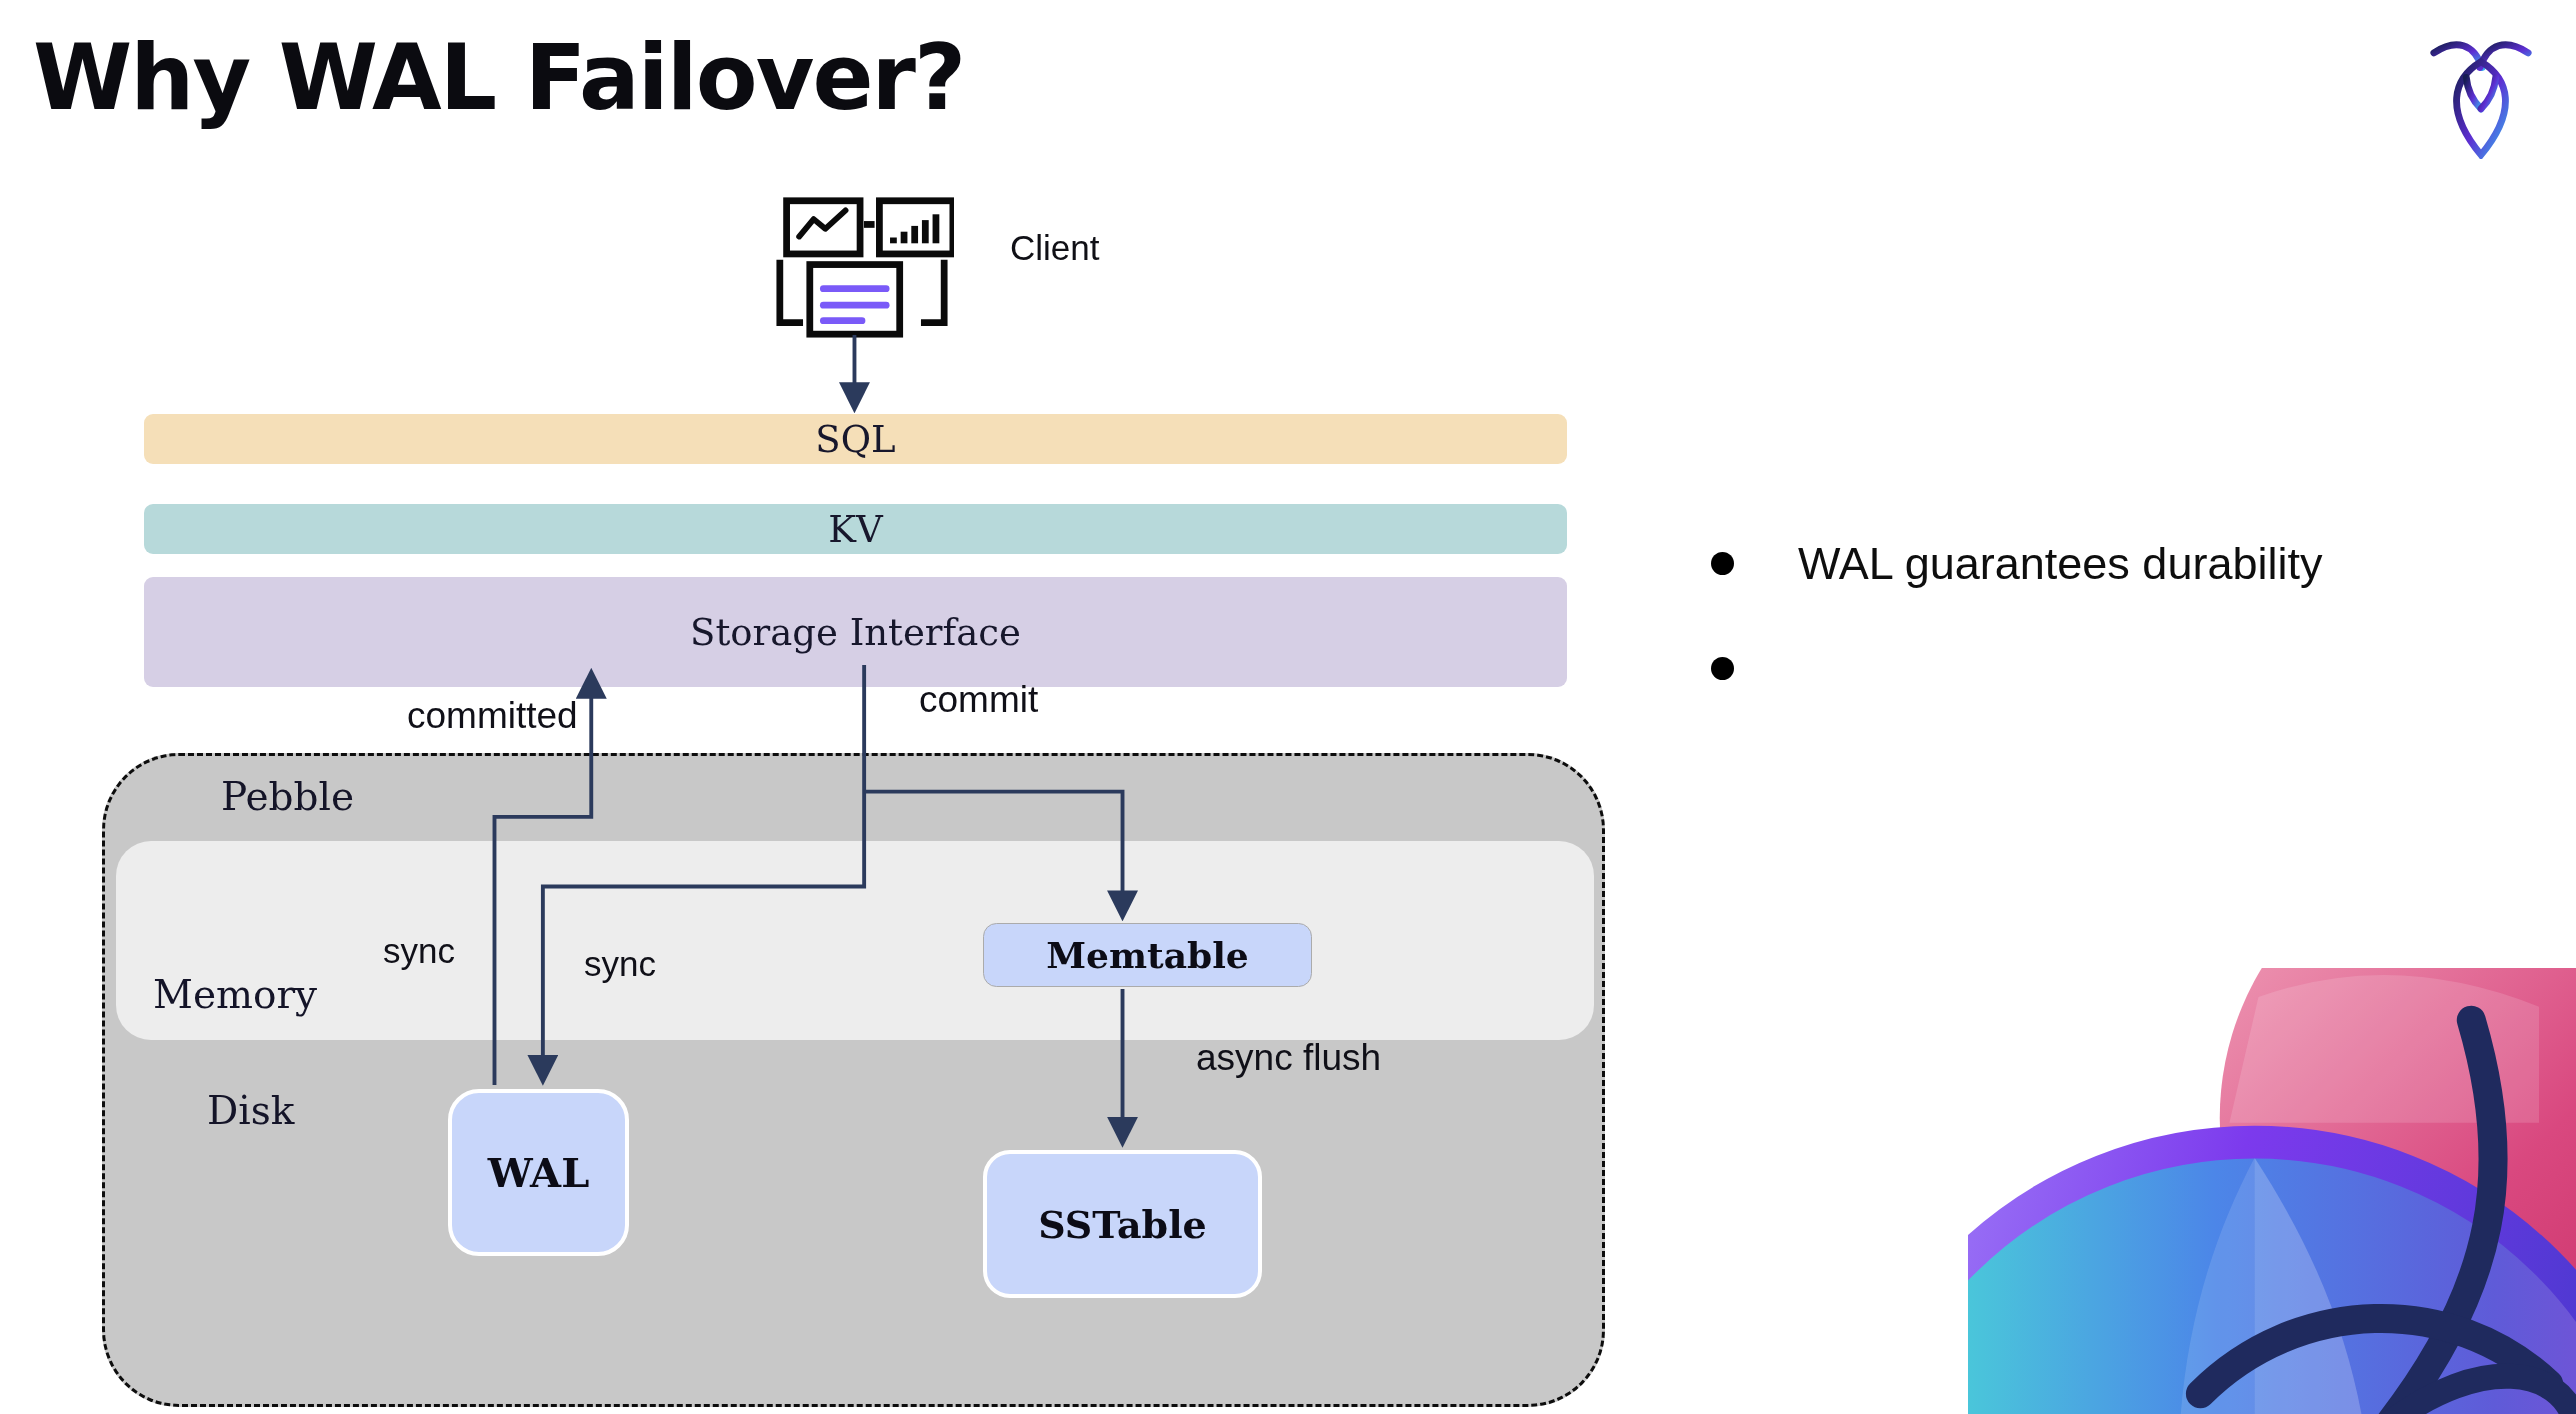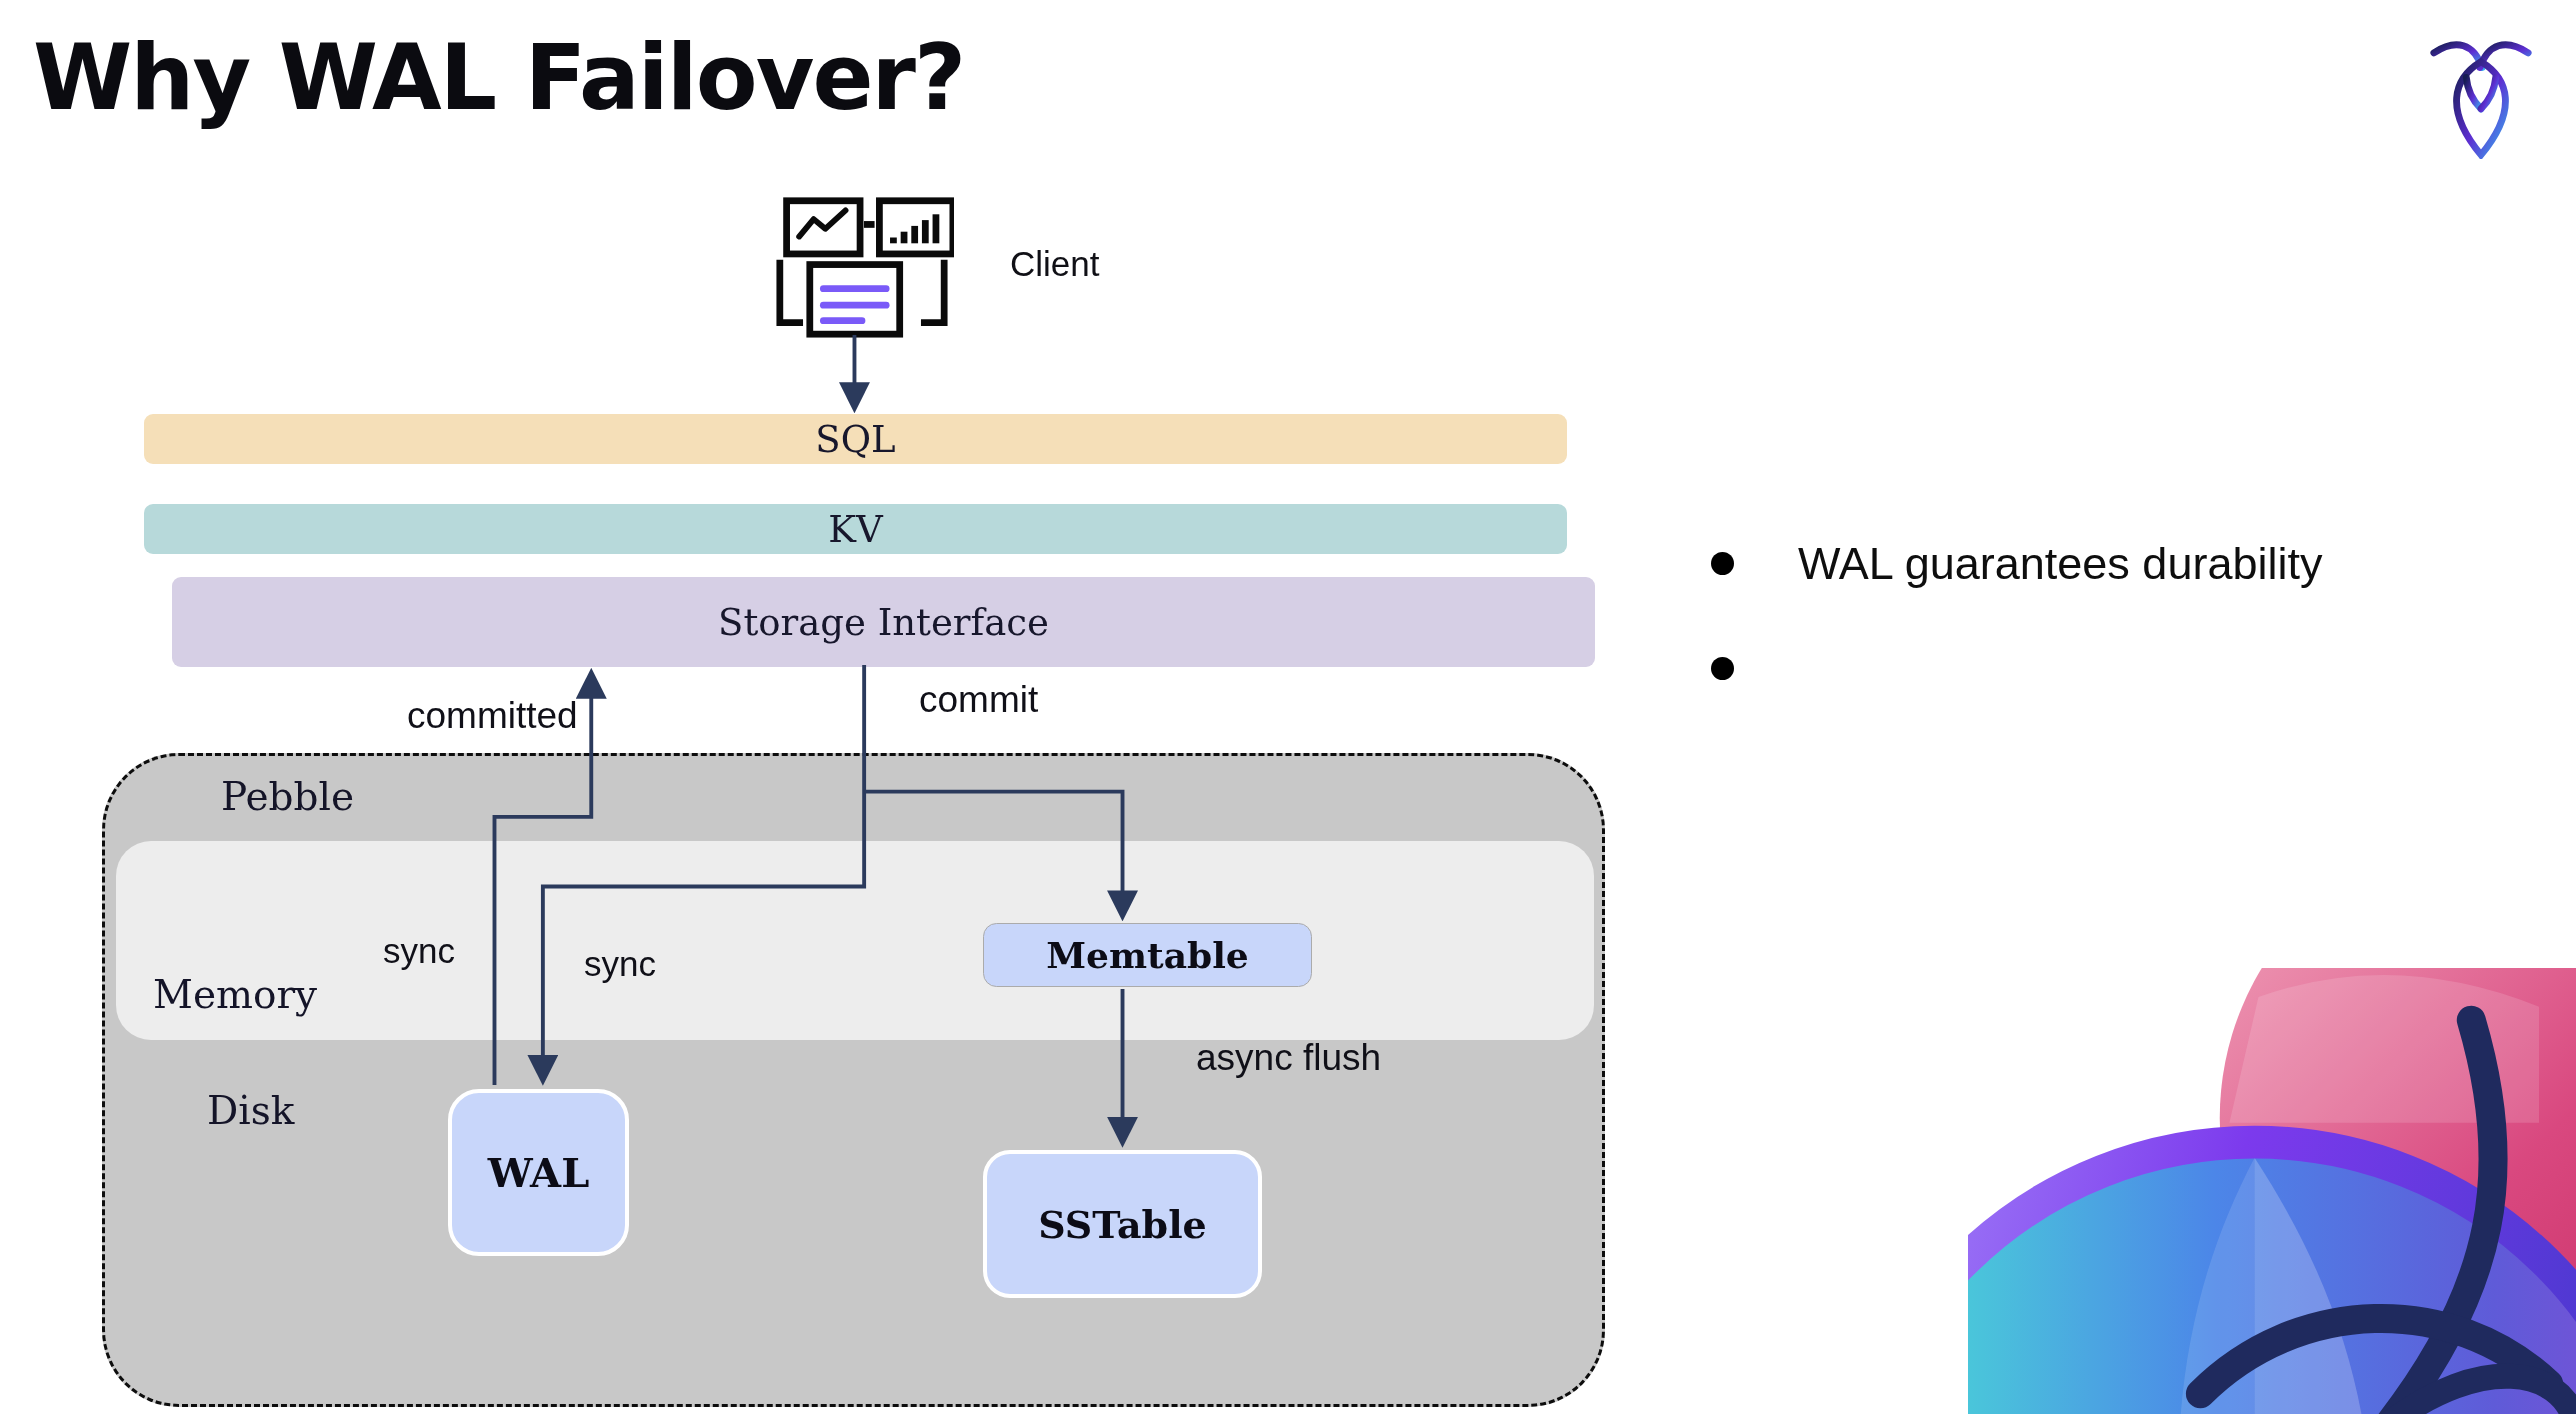--- a/index.html
+++ b/index.html
@@ -15,33 +15,33 @@
     font-family:"DejaVu Sans","Liberation Sans",sans-serif;
     font-weight:700;font-size:90px;letter-spacing:-1.9px;color:#0b0b10;
   }
 
   
   .logo-mark{left:2427px;top:31px;width:108px;height:128px;}
 
   
   .client-icon{left:770px;top:194px;width:184px;height:145px;}
   .client-label{
-    left:1010px;top:244px;font-size:35px;color:#101016;
+    left:1010px;top:228px;font-size:35px;color:#101016;
   }
 
   
   .layer-bar{
     left:144px;width:1423px;border-radius:9px;
     display:flex;align-items:center;justify-content:center;
     font-family:"DejaVu Serif","Liberation Serif",serif;
     font-size:37px;color:#17172c;
   }
   .bar-sql{top:414px;height:50px;background:#F5DFB8;}
   .bar-kv{top:504px;height:50px;background:#B7D9DA;}
-  .bar-storage{top:577px;height:90px;background:#D6CFE5;margin-left:28px;}
+  .bar-storage{top:577px;height:110px;background:#D6CFE5;}
 
   
   .pebble{
     left:102px;top:753px;width:1503px;height:654px;
     background:#C8C8C8;border:3.9px dashed #0d0d0d;border-radius:77px;
     box-sizing:border-box;
   }
   .memory-band{
     left:116px;top:841px;width:1478px;height:199px;
     background:#EDEDED;border-radius:35px;

